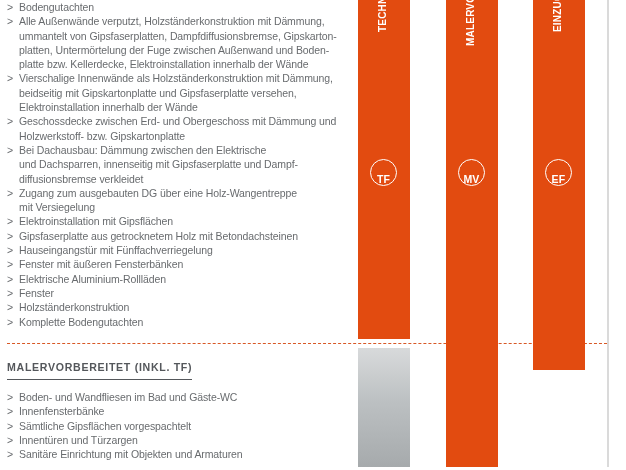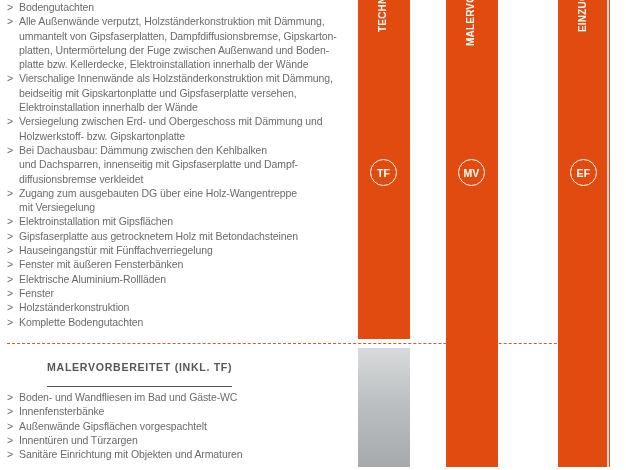--- a/index.html
+++ b/index.html
@@ -21,45 +21,45 @@
   .separator{
     position:absolute;top:343px;left:7px;width:600px;height:0;
     border-top:1px dashed #d85826;z-index:1;
   }
   
   .section2-heading{
     position:absolute;top:360px;left:7px;
     font-size:10.6px;font-weight:bold;color:#54575b;
     letter-spacing:0.7px;line-height:14.3px;
   }
-  .section2-heading .underline{border-bottom:1px solid #54575b;padding-bottom:13px;margin-left:40px;}
+  .section2-heading .underline{border-bottom:1px solid #54575b;padding-bottom:6px;}
   .list2{position:absolute;top:390px;left:7px;width:342px;
     color:#686b6e;font-size:10.5px;letter-spacing:-0.1px;}
   
   .bar{position:absolute;top:0;width:52px;background:#e24b10;z-index:2;}
   #bar1{left:358px;height:339px;}
   #bar2{left:446px;height:467px;}
-  #bar3{left:558px;height:467px;}
+  #bar3{left:533px;height:370px;}
   .gray-bar{
     position:absolute;left:358px;top:348px;width:52px;height:119px;
     background:linear-gradient(to bottom,#d8dadb 0%,#bcc0c2 45%,#a6aaac 100%);
     z-index:2;
   }
   .bar-label{
     position:absolute;left:20px;top:0;transform-origin:0 0;
     white-space:nowrap;color:#ffffff;font-size:10px;font-weight:bold;
     letter-spacing:0.2px;line-height:10px;
   }
   #bar1 .bar-label{transform:translateY(32px) rotate(-90deg);}
   #bar2 .bar-label{transform:translateY(46px) rotate(-90deg);}
   #bar3 .bar-label{transform:translateY(32px) rotate(-90deg);}
   .badge{
     position:absolute;left:12px;top:159px;width:27px;height:27px;
     box-sizing:border-box;border:1.5px solid #ffffff;border-radius:50%;
-    display:flex;align-items:center;justify-content:center;
+    display:flex;align-items:flex-end;justify-content:center;
     color:#ffffff;font-weight:bold;font-size:10.5px;letter-spacing:0.2px;
   }
   .edge-line{
     position:absolute;left:607px;top:0;width:2px;height:467px;
     background:#dadada;z-index:2;
   }
 </style>
 </head>
 <body>
 
@@ -77,26 +77,26 @@
 platte bzw. Kellerdecke, Elektroinstallation innerhalb der Wände</span>
       </li>
     <li>
         <span class="bullet">&gt;</span>
         <span class="item-text">Vierschalige Innenwände als Holzständerkonstruktion mit Dämmung,
 beidseitig mit Gipskartonplatte und Gipsfaserplatte versehen,
 Elektroinstallation innerhalb der Wände</span>
       </li>
     <li>
         <span class="bullet">&gt;</span>
-        <span class="item-text">Versiegelung zwischen Erd- und Obergeschoss mit Dämmung und
+        <span class="item-text">Geschossdecke zwischen Erd- und Obergeschoss mit Dämmung und
 Holzwerkstoff- bzw. Gipskartonplatte</span>
       </li>
     <li>
         <span class="bullet">&gt;</span>
-        <span class="item-text">Bei Dachausbau: Dämmung zwischen den Kehlbalken
+        <span class="item-text">Bei Dachausbau: Dämmung zwischen den Elektrische
 und Dachsparren, innenseitig mit Gipsfaserplatte und Dampf-
 diffusionsbremse verkleidet</span>
       </li>
     <li>
         <span class="bullet">&gt;</span>
         <span class="item-text">Zugang zum ausgebauten DG über eine Holz-Wangentreppe
 mit Versiegelung</span>
       </li>
     <li>
         <span class="bullet">&gt;</span>
@@ -144,21 +144,21 @@
     <li>
         <span class="bullet">&gt;</span>
         <span class="item-text">Boden- und Wandfliesen im Bad und Gäste-WC</span>
       </li>
     <li>
         <span class="bullet">&gt;</span>
         <span class="item-text">Innenfensterbänke</span>
       </li>
     <li>
         <span class="bullet">&gt;</span>
-        <span class="item-text">Außenwände Gipsflächen vorgespachtelt</span>
+        <span class="item-text">Sämtliche Gipsflächen vorgespachtelt</span>
       </li>
     <li>
         <span class="bullet">&gt;</span>
         <span class="item-text">Innentüren und Türzargen</span>
       </li>
     <li>
         <span class="bullet">&gt;</span>
         <span class="item-text">Sanitäre Einrichtung mit Objekten und Armaturen</span>
       </li>
   </ul>

